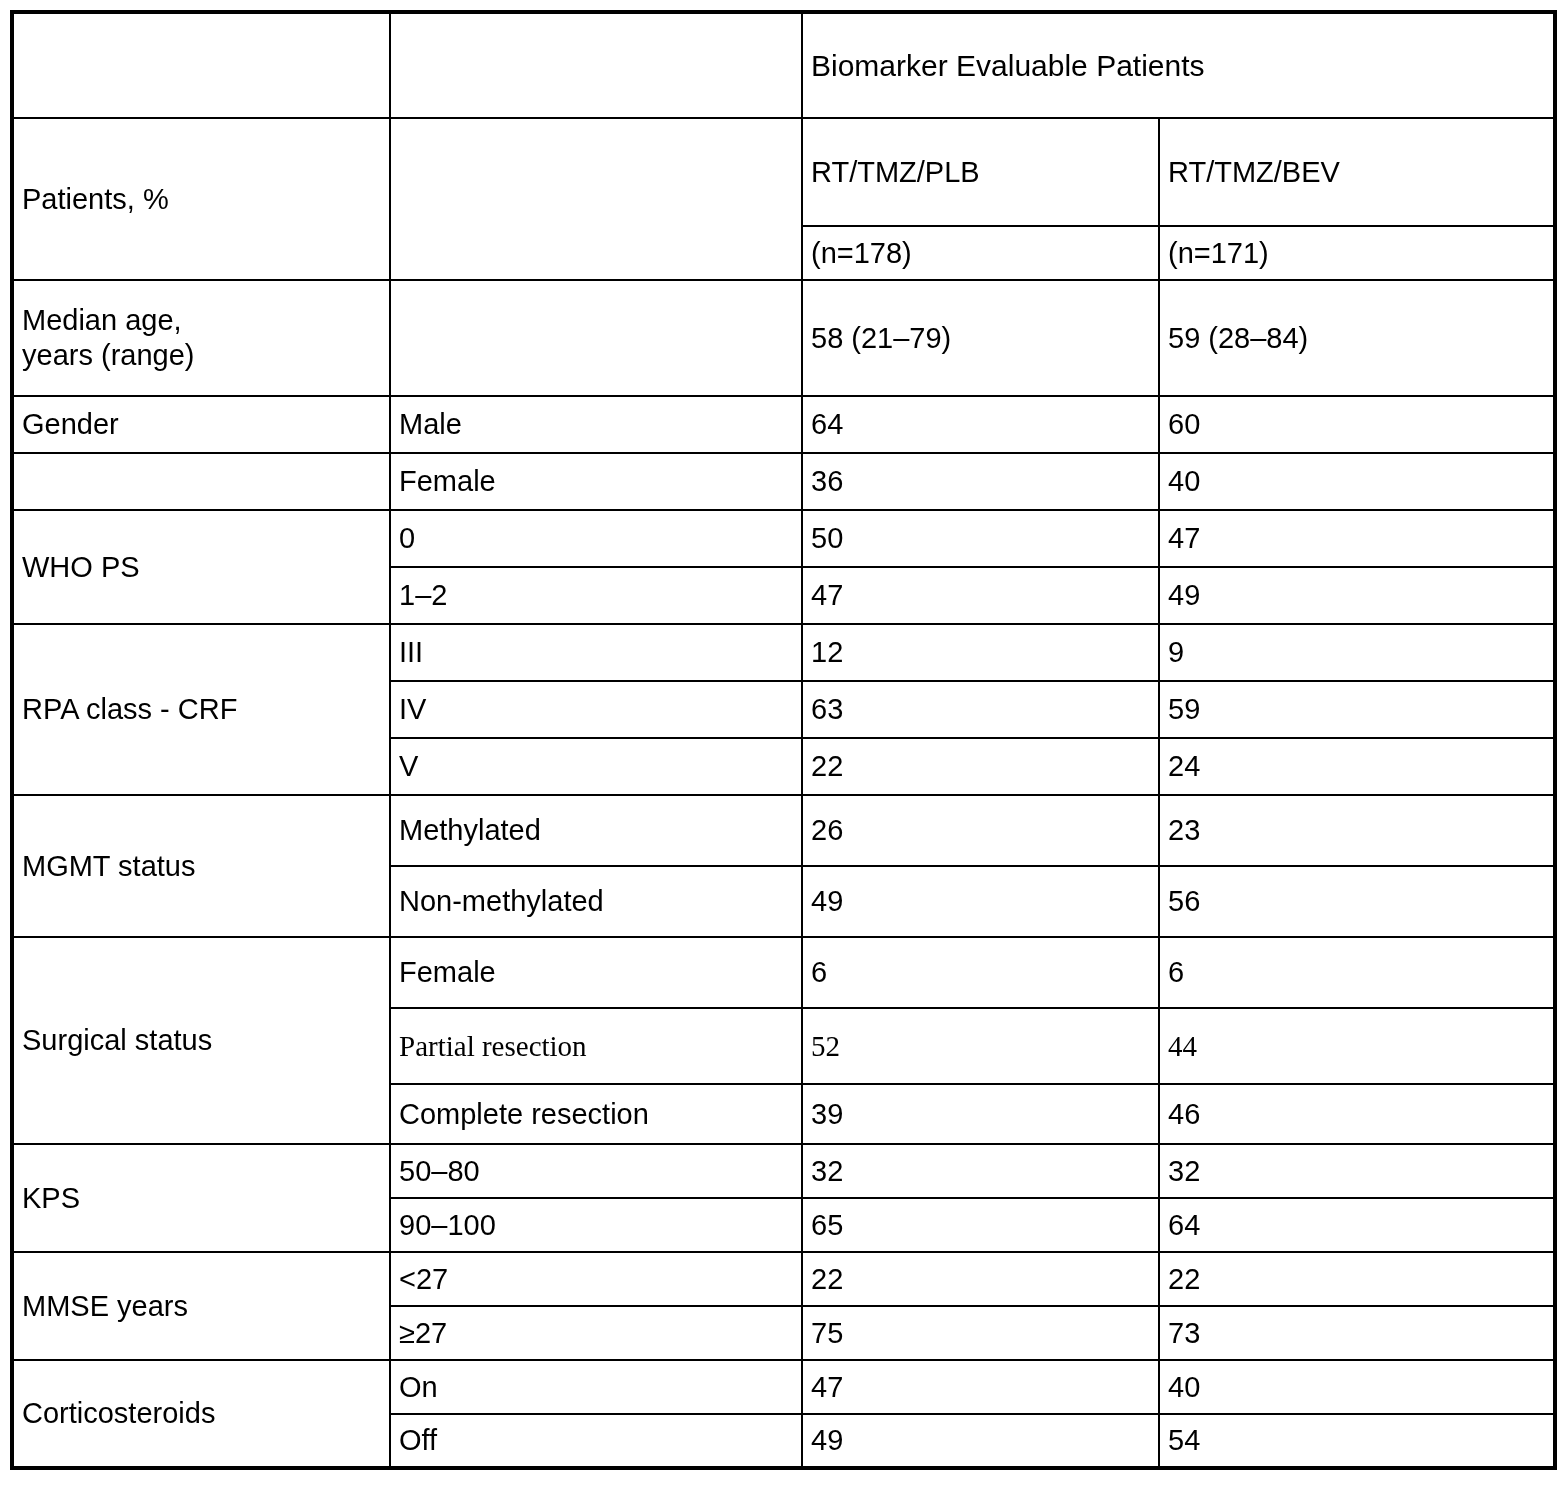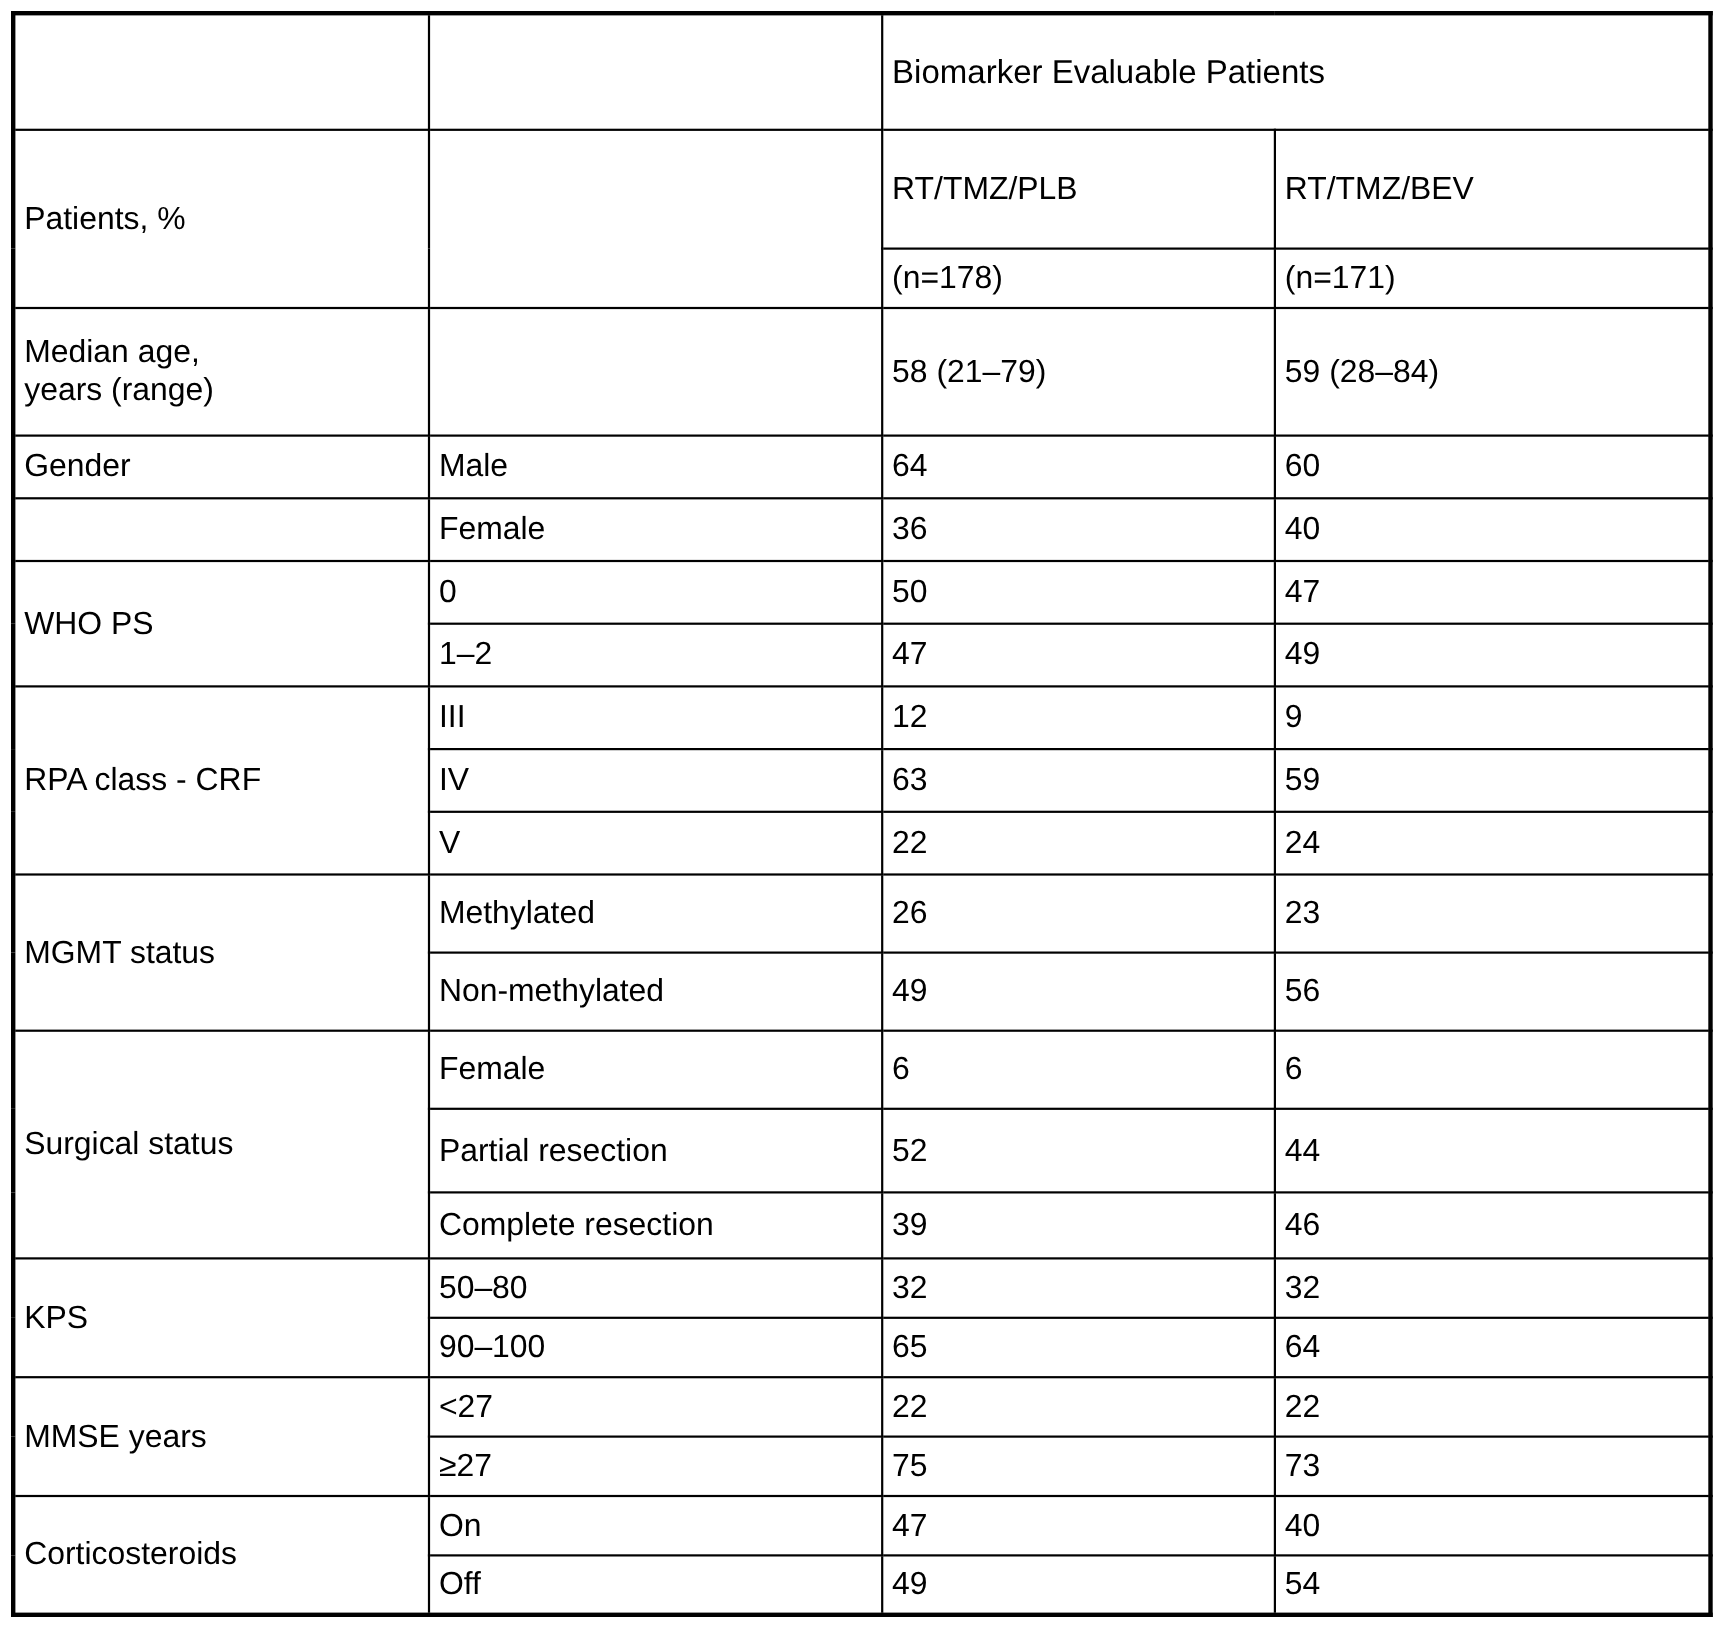--- a/index.html
+++ b/index.html
@@ -34,21 +34,21 @@
   td.center { text-align: left; padding-left: 4px; padding-right: 4px; }
   td.group-header { font-size: 30px; }
 
   
   tr.rh1  { height: 106px; }
   tr.rh2  { height: 108px; margin-top: 37px; }
   tr.rh3  { height: 54px;  }
   tr.rmed { height: 116px; }
   tr.rstd { height: 57px;  }
   tr.rtall{ height: 71px;  }
-  tr.rpart{ height: 76px;  }
+  tr.rpart{ height: 76px; font-family: Liberation Serif, serif;  }
   tr.rcomp{ height: 60px;  }
   tr.rshort{ height: 54px; }
 
   .two-line div { line-height: 1.2; }
 </style>
 </head>
 <body>
 
 <div class="page">
   <table class="char-table">

